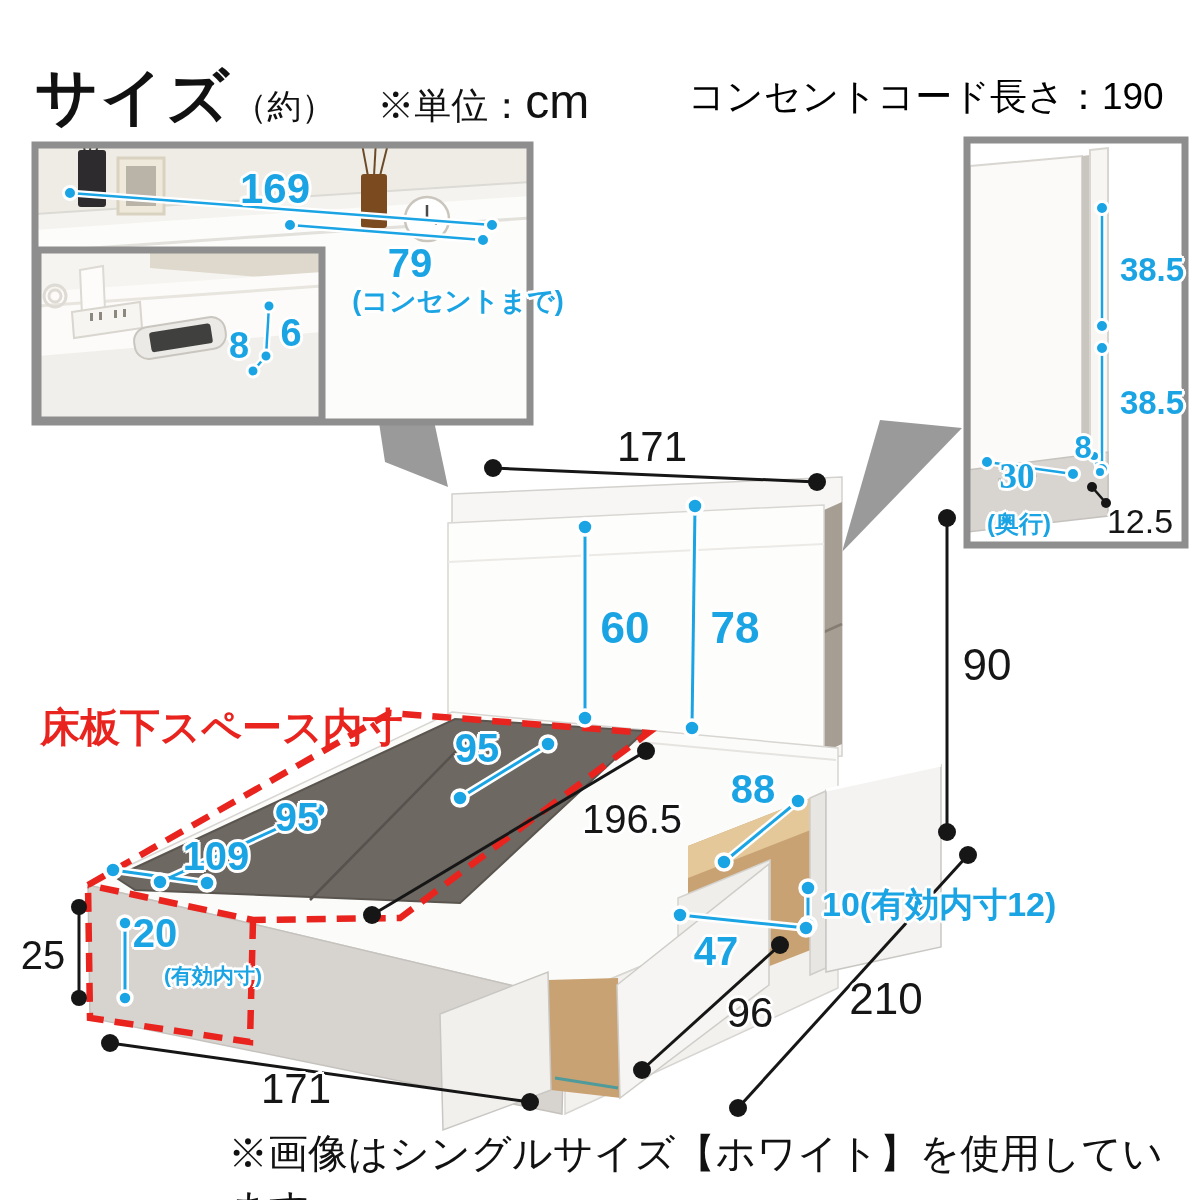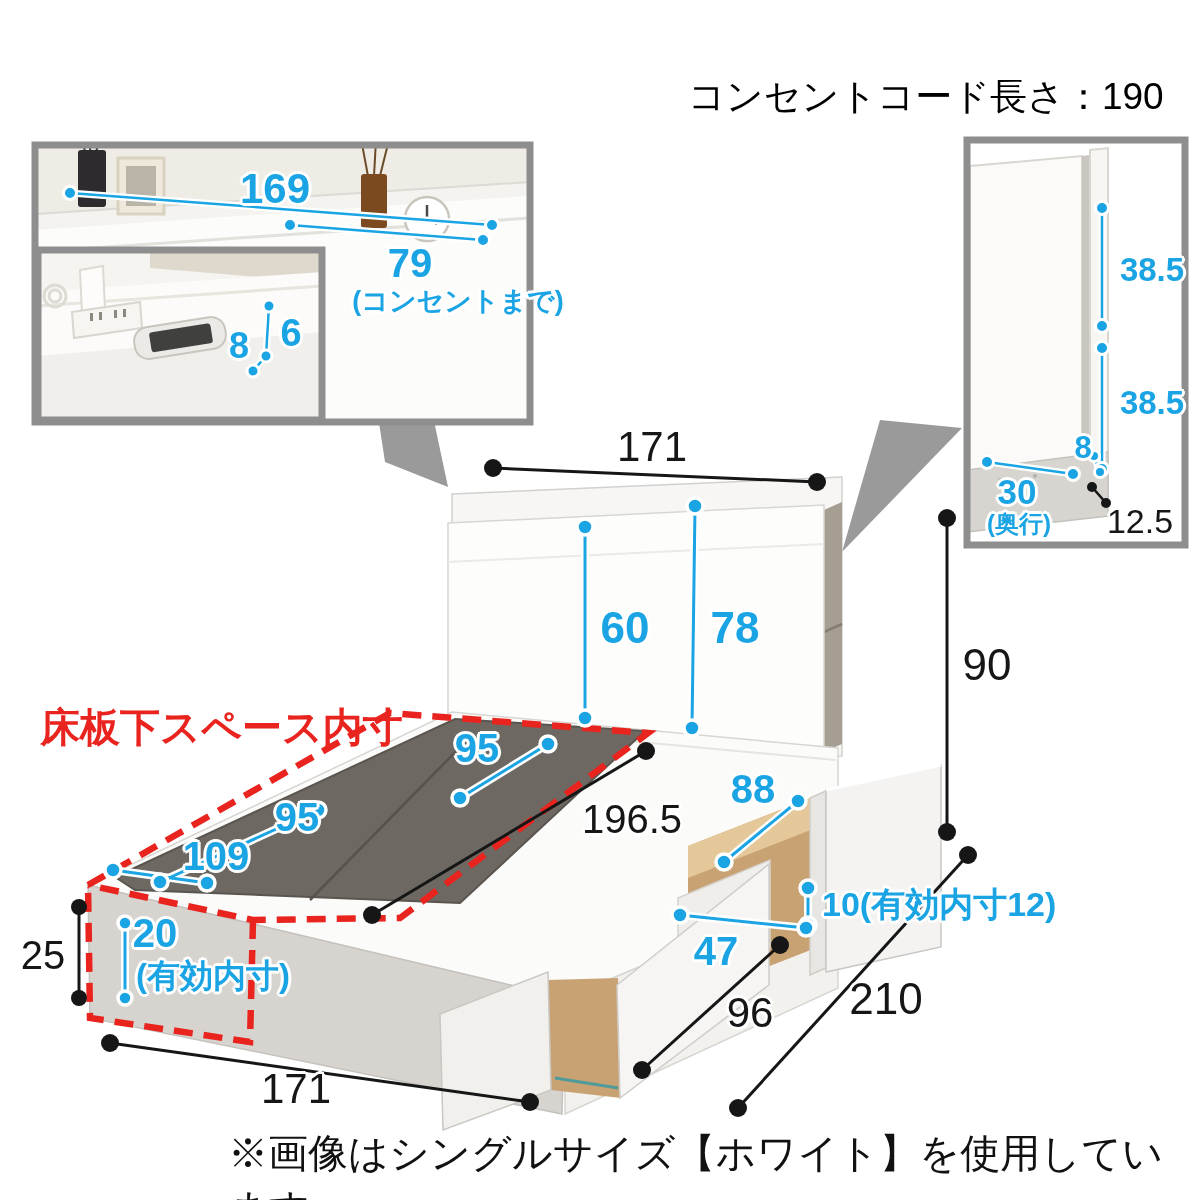--- a/index.html
+++ b/index.html
@@ -290,47 +290,53 @@
       <g stroke="#161616" stroke-width="2.5" fill="#161616">
         <line x1="1092" y1="487" x2="1106" y2="503"></line>
         <circle cx="1092" cy="487" r="5" stroke="none"></circle>
             <circle cx="1106" cy="503" r="5" stroke="none"></circle>
       </g>
     </g>
     <rect x="967" y="140" width="218" height="405" fill="none" stroke="#8e8e8e" stroke-width="7"></rect>
   </g>
 </svg>
 
+  <div class="title-row">
+    <span class="title-main">サイズ</span>
+    <span class="title-approx">（約）</span>
+    <span class="title-unit">※単位：</span>
+    <span class="title-unit-val">cm</span>
+  </div>
   <div class="cord">コンセントコード長さ：190</div>
   <div class="storage-label red">床板下スペース内寸</div>
   <div class="footnote">※画像はシングルサイズ【ホワイト】を使用しています。</div>
 
   <div class="lbl blue" style="left:275px;top:189px;font-size:42px;">169</div>
   <div class="lbl blue" style="left:410px;top:263px;font-size:40px;">79</div>
   <div class="lbl blue" style="left:458px;top:301px;font-size:27px;">(コンセントまで)</div>
   <div class="lbl blue" style="left:239px;top:346px;font-size:36px;">8</div>
   <div class="lbl blue" style="left:291px;top:333px;font-size:38px;">6</div>
 
   <div class="lbl blue" style="left:1152px;top:269px;font-size:33px;">38.5</div>
   <div class="lbl blue" style="left:1152px;top:402px;font-size:33px;">38.5</div>
   <div class="lbl blue" style="left:1083px;top:447px;font-size:31px;">8</div>
-  <div class="lbl blue" style="left:1017px;top:491px;font-size:35px;">30</div>
+  <div class="lbl blue" style="left:1017px;top:476px;font-size:35px;font-family:Liberation Serif, serif;">30</div>
   <div class="lbl blue" style="left:1019px;top:524px;font-size:24px;">(奥行)</div>
   <div class="lbl black" style="left:1140px;top:521px;font-size:34px;">12.5</div>
 
   <div class="lbl black" style="left:652px;top:447px;font-size:42px;">171</div>
   <div class="lbl blue" style="left:625px;top:628px;font-size:44px;">60</div>
   <div class="lbl blue" style="left:735px;top:628px;font-size:44px;">78</div>
   <div class="lbl black" style="left:987px;top:665px;font-size:44px;">90</div>
   <div class="lbl black" style="left:632px;top:819px;font-size:40px;">196.5</div>
   <div class="lbl blue" style="left:477px;top:748px;font-size:40px;">95</div>
   <div class="lbl blue" style="left:297px;top:817px;font-size:40px;">95</div>
   <div class="lbl blue" style="left:216px;top:856px;font-size:40px;">109</div>
   <div class="lbl blue" style="left:155px;top:933px;font-size:40px;">20</div>
-  <div class="lbl blue" style="left:213px;top:975px;font-size:33px;">(有効内寸)</div>
+  <div class="lbl blue" style="left:213px;top:975px;font-size:21px;">(有効内寸)</div>
   <div class="lbl black" style="left:43px;top:955px;font-size:40px;">25</div>
   <div class="lbl black" style="left:296px;top:1089px;font-size:42px;">171</div>
   <div class="lbl blue" style="left:753px;top:789px;font-size:40px;">88</div>
   <div class="lbl blue left-anchor" style="left:822px;top:904px;font-size:34px;">10(有効内寸12)</div>
   <div class="lbl blue" style="left:716px;top:951px;font-size:40px;">47</div>
   <div class="lbl black" style="left:750px;top:1013px;font-size:42px;text-align:right;">96</div>
   <div class="lbl black" style="left:886px;top:999px;font-size:44px;">210</div>
 
 </div>
 

